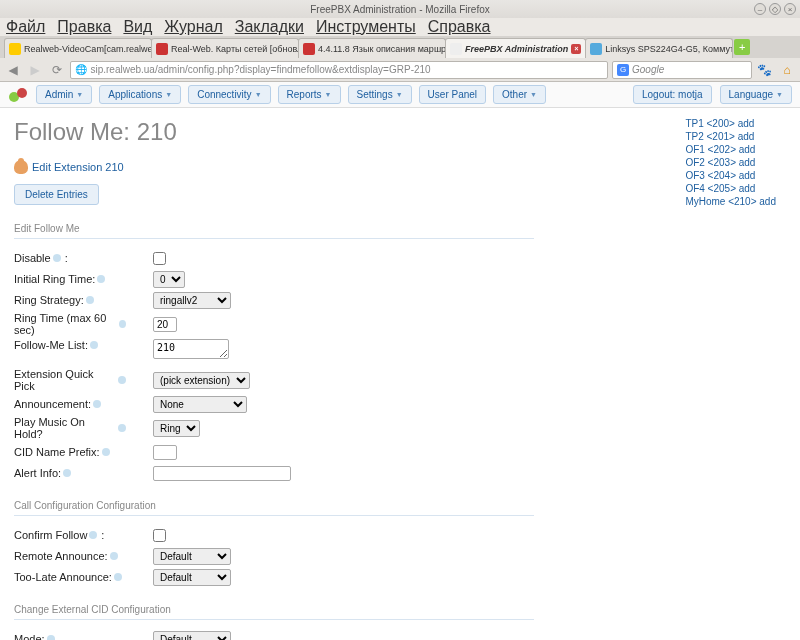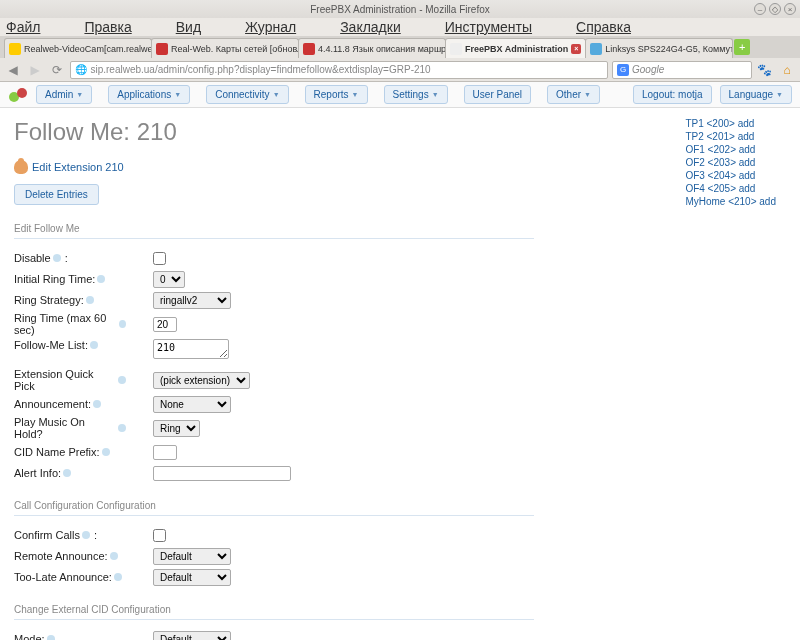--- a/index.html
+++ b/index.html
@@ -1,36 +1,36 @@
 <!DOCTYPE html>
 <html><head>
 <meta charset="utf-8">
 <style>
 * { margin: 0; padding: 0; box-sizing: border-box; }
 body { font-family: Arial, sans-serif; font-size: 11px; background: #f2f1f0; width: 800px; height: 640px; overflow: hidden; }
 .window-title { background: linear-gradient(#e8e6e3, #dedbd7); height: 18px; display: flex; align-items: center; justify-content: center; font-size: 10px; color: #555; position: relative; }
 .window-controls { position: absolute; right: 4px; display: flex; gap: 3px; }
 .window-controls span { width: 12px; height: 12px; border: 1px solid #999; border-radius: 7px; background: #e0ddd8; font-size: 8px; display: flex; align-items: center; justify-content: center; color: #666; }
-.menubar { background: #ece9e5; height: 18px; display: flex; align-items: center; padding: 0 6px; font-size: 14px; color: #333; gap: 32px; }
+.menubar { background: #ece9e5; height: 18px; display: flex; align-items: center; padding: 0 6px; font-size: 16px; color: #333; }
 .menubar span { margin-right: 12px; }
 .menubar span u { text-decoration: underline; }
 .tabbar { background: #d6d3cf; height: 22px; display: flex; align-items: flex-end; padding: 0 4px; gap: 0; }
 .tab { background: #e8e5e1; border: 1px solid #b8b5b0; border-bottom: none; border-radius: 3px 3px 0 0; height: 20px; padding: 0 4px; display: flex; align-items: center; font-size: 9px; color: #333; max-width: 148px; overflow: hidden; white-space: nowrap; margin-right: -1px; }
-.tab.active { background: #f5f3f0; font-weight: bold; }
+.tab.active { background: #f5f3f0; font-weight: bold; font-style: italic; }
 .tab-icon { width: 12px; height: 12px; margin-right: 3px; flex-shrink: 0; border-radius: 2px; }
 .tab-close { width: 10px; height: 10px; background: #c44; border-radius: 2px; margin-left: 3px; flex-shrink: 0; color: #fff; font-size: 7px; display: flex; align-items: center; justify-content: center; }
 .tab-add { width: 16px; height: 16px; background: #8c4; border-radius: 2px; margin-left: 2px; color: #fff; font-size: 11px; display: flex; align-items: center; justify-content: center; align-self: center; }
 .urlbar { background: #e8e5e1; height: 24px; display: flex; align-items: center; padding: 0 4px; gap: 4px; border-bottom: 1px solid #c0bdb8; }
 .nav-btn { width: 18px; height: 18px; display: flex; align-items: center; justify-content: center; color: #888; font-size: 12px; }
 .url-input { flex: 1; height: 18px; background: #fff; border: 1px solid #b8b5b0; border-radius: 2px; padding: 0 4px; font-size: 10px; color: #888; display: flex; align-items: center; }
 .search-box { width: 140px; height: 18px; background: #fff; border: 1px solid #b8b5b0; border-radius: 2px; padding: 0 4px; font-size: 10px; color: #888; display: flex; align-items: center; gap: 3px; font-style: italic; }
 .content { background: #fff; height: 558px; position: relative; }
 .nav-toolbar { background: #fafafa; border-bottom: 1px solid #ddd; height: 26px; display: flex; align-items: center; padding: 0 8px; }
 .nav-logo { width: 20px; height: 16px; margin-right: 8px; }
-.nav-menu { display: flex; gap: 16px; }
+.nav-menu { display: flex; gap: 7px; }
 .nav-item { background: #e8f0f8; border: 1px solid #b8d0e8; border-radius: 3px; padding: 3px 8px; font-size: 10px; color: #2060a0; display: flex; align-items: center; gap: 3px; cursor: pointer; }
 .nav-item .arrow { font-size: 7px; color: #6090c0; }
 .nav-right { margin-left: auto; display: flex; gap: 8px; }
 .main { display: flex; padding: 10px 14px; }
 .left-col { flex: 1; max-width: 520px; }
 .page-title { font-size: 24px; color: #888; font-weight: normal; margin-bottom: 14px; }
 .ext-link { color: #2060a0; font-size: 11px; display: flex; align-items: center; gap: 4px; margin-bottom: 10px; }
 .user-icon { width: 14px; height: 14px; background: #e8a060; border-radius: 50% 50% 40% 40%; position: relative; }
 .user-icon::before { content: ''; position: absolute; width: 6px; height: 6px; background: #e8a060; border-radius: 50%; top: -2px; left: 4px; }
 .delete-btn { background: #e8f0f8; border: 1px solid #b8d0e8; border-radius: 3px; padding: 4px 10px; font-size: 10px; color: #2060a0; cursor: pointer; display: inline-block; }
@@ -213,21 +213,21 @@
             <span>Extension Quick Pick</span>
             <span class="help-icon"></span>
           </span>
           <select class="form-input"><option>(pick extension)</option></select>
         </div>
       <div class="form-row">
           <span class="form-label">
             <span>Announcement:</span>
             <span class="help-icon"></span>
           </span>
-          <select class="form-input" style="width:78px"><option>None</option></select>
+          <select class="form-input" style="width:94px"><option>None</option></select>
         </div>
       <div class="form-row">
           <span class="form-label">
             <span>Play Music On Hold?</span>
             <span class="help-icon"></span>
           </span>
           <select class="form-input"><option>Ring</option></select>
         </div>
       <div class="form-row">
           <span class="form-label">
@@ -242,21 +242,21 @@
             <span class="help-icon"></span>
           </span>
           <input type="text" class="form-input" style="width: 138px;">
         </div>
 
       <div class="section-title">Call Configuration Configuration</div>
       <hr class="section-hr">
 
       <div class="form-row">
           <span class="form-label">
-            <span>Confirm Calls</span>
+            <span>Confirm Follow</span>
             <span class="help-icon"></span>
             <span class="colon">:</span>
           </span>
           <input type="checkbox" class="form-input" style="">
         </div>
       <div class="form-row">
           <span class="form-label">
             <span>Remote Announce:</span>
             <span class="help-icon"></span>
           </span>

